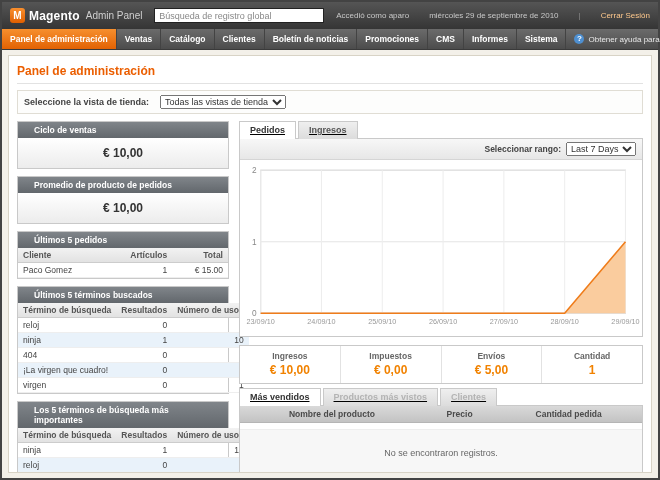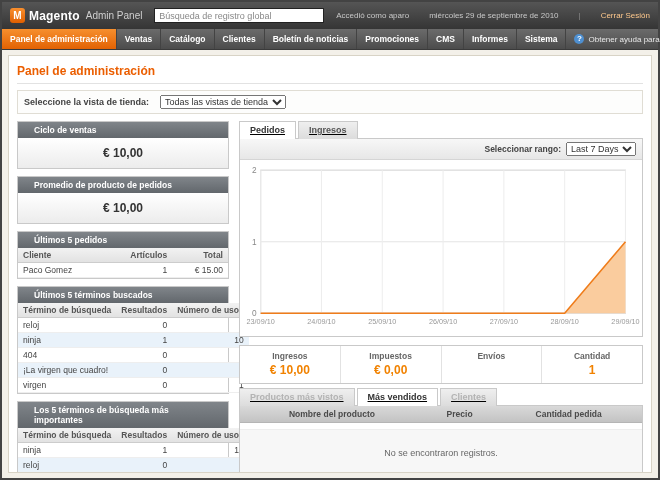--- a/index.html
+++ b/index.html
@@ -266,30 +266,31 @@
               <div class="total-cell">
                 <div class="t-label">Ingresos</div>
                 <div class="t-value">€ 10,00</div>
               </div>
               <div class="total-cell">
                 <div class="t-label">Impuestos</div>
                 <div class="t-value">€ 0,00</div>
               </div>
               <div class="total-cell">
                 <div class="t-label">Envíos</div>
+                <div class="t-value">€ 5,00</div>
               </div>
               <div class="total-cell">
                 <div class="t-label">Cantidad</div>
                 <div class="t-value">1</div>
               </div>
             </div>
 
           <div class="tabs">
+              <span class="tab active">Más vendidos</span>
               <span class="tab disabled">Productos más vistos</span>
-              <span class="tab active">Más vendidos</span>
               <span class="tab disabled">Clientes</span>
             </div>
           <div class="prod-box">
             <table class="prod">
               <thead>
                   <tr id="prod-head-row">
                     <th>Nombre del producto</th>
                     <th>Precio</th>
                     <th>Cantidad pedida</th>
                   </tr>

